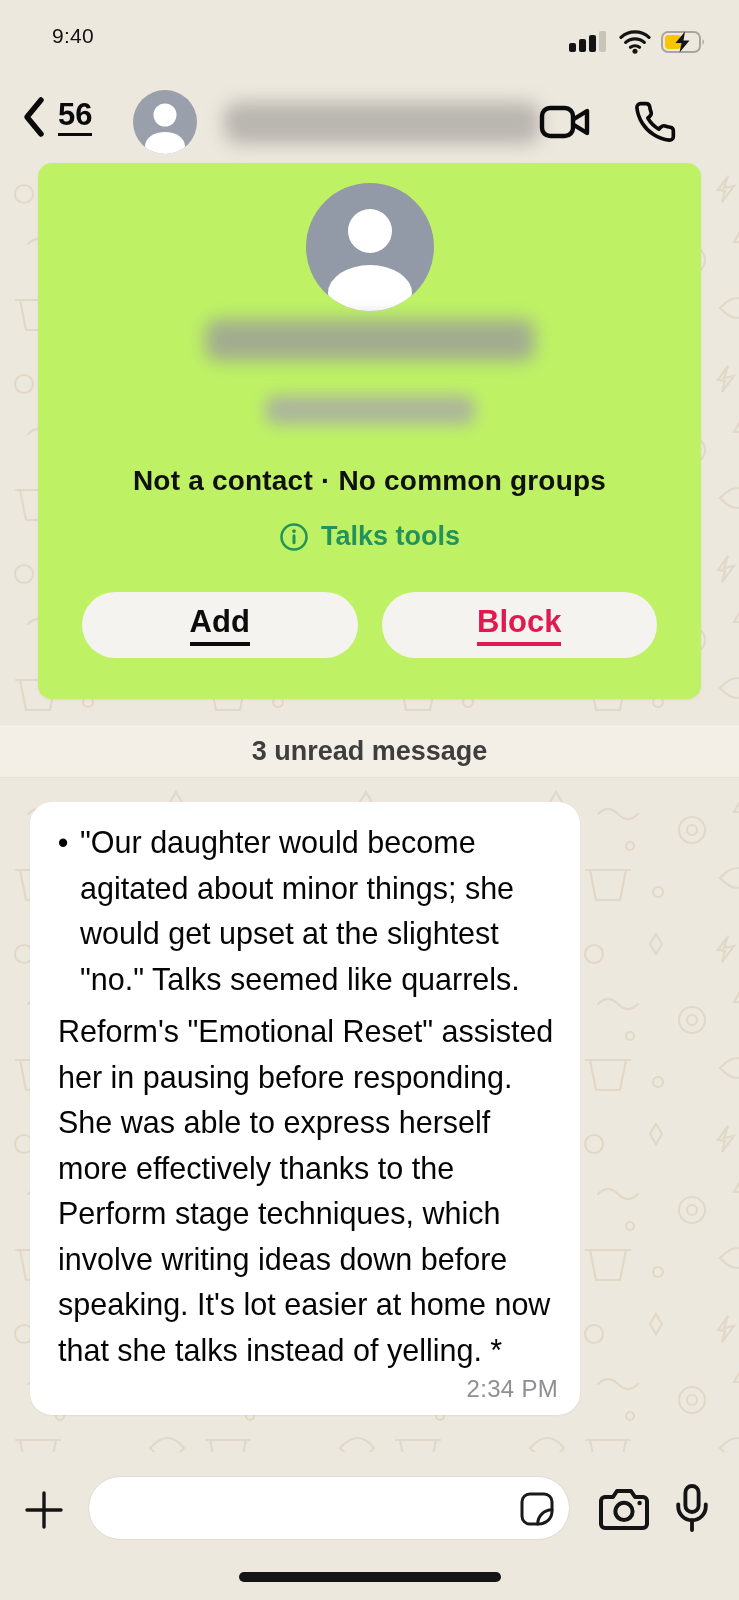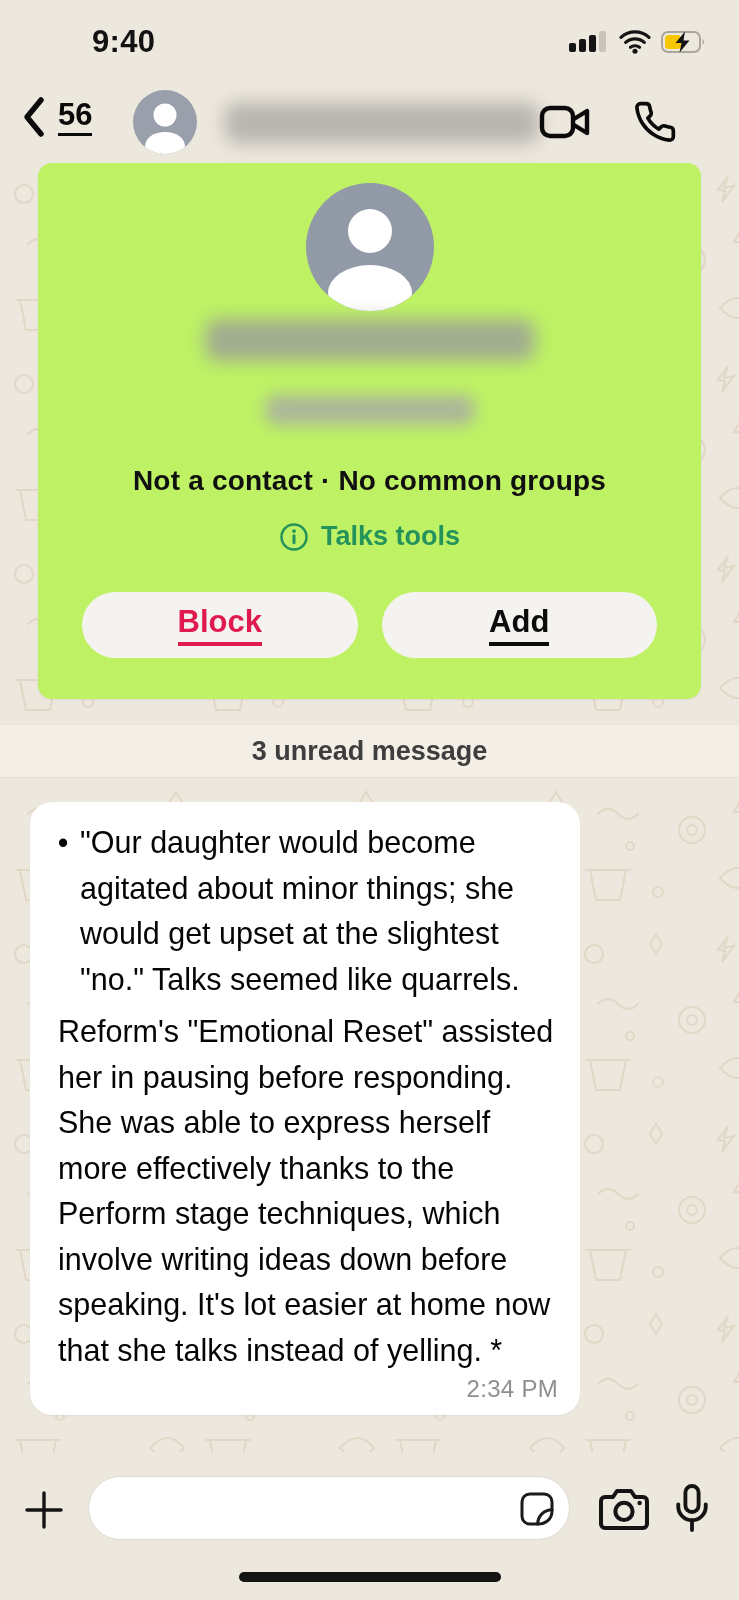--- a/index.html
+++ b/index.html
@@ -6,21 +6,21 @@
   html,body { background:#d8d4cb; }
   body { font-family:"Liberation Sans", sans-serif; }
   .phone {
     position:relative; width:739px; height:1600px; margin:0 auto;
     background:#EDE8DE; overflow:hidden; color:#0E0E0E;
   }
   
   .wallpaper { position:absolute; left:0; top:160px; width:739px; height:1292px; }
   
   .status-bar { position:absolute; top:0; left:0; width:100%; height:80px; }
-  .time { position:absolute; left:52px; top:24px; font-size:31px; font-weight:700; letter-spacing:.3px; color:#121212;margin-left:40px; }
+  .time { position:absolute; left:52px; top:24px; font-size:21px; font-weight:400; letter-spacing:.3px; color:#121212; }
   .status-icons { position:absolute; right:30px; top:30px; display:flex; align-items:center; gap:10px; }
   
   .nav-bar { position:absolute; top:88px; left:0; width:100%; height:74px; }
   .back-button { position:absolute; left:22px; top:8px; display:flex; align-items:center; gap:12px; cursor:pointer; }
   .back-count { font-size:31px; font-weight:600; color:#0A0A0A; border-bottom:3px solid #0A0A0A; padding-bottom:1px; line-height:1.1; }
   .nav-avatar { position:absolute; left:133px; top:2px; width:64px; height:64px; border-radius:50%; overflow:hidden; background:#99A0AB; }
   .nav-name-blur { position:absolute; left:224px; top:14px; width:316px; height:42px; border-radius:14px; background:#ABA8A2; filter:blur(9px); opacity:.78; }
   .nav-call-icons { position:absolute; right:62px; top:12px; display:flex; align-items:center; gap:42px; }
   .icon-btn { display:flex; align-items:center; justify-content:center; cursor:pointer; }
   
@@ -182,24 +182,24 @@
         <svg width="30" height="30" viewBox="0 0 24 24">
           <circle cx="12" cy="12" r="10" fill="none" stroke="#24925B" stroke-width="2"></circle>
           <line x1="12" y1="11" x2="12" y2="16.5" stroke="#24925B" stroke-width="2.4" stroke-linecap="round"></line>
           <circle cx="12" cy="7.2" r="1.5" fill="#24925B"></circle>
         </svg>
       </span>
       <span class="safety-label">Talks tools</span>
     </div>
     <div class="card-buttons">
       <div class="pill-button">
-        <span class="pill-label block-label">Block</span>
+        <span class="pill-label add-label">Add</span>
       </div>
       <div class="pill-button">
-        <span class="pill-label add-label">Add</span>
+        <span class="pill-label block-label">Block</span>
       </div>
     </div>
   </div>
 
   <div class="unread-divider">
     <span class="unread-text">3 unread message</span>
   </div>
 
   <div class="message-bubble">
     <div class="msg-text bullet-row">

